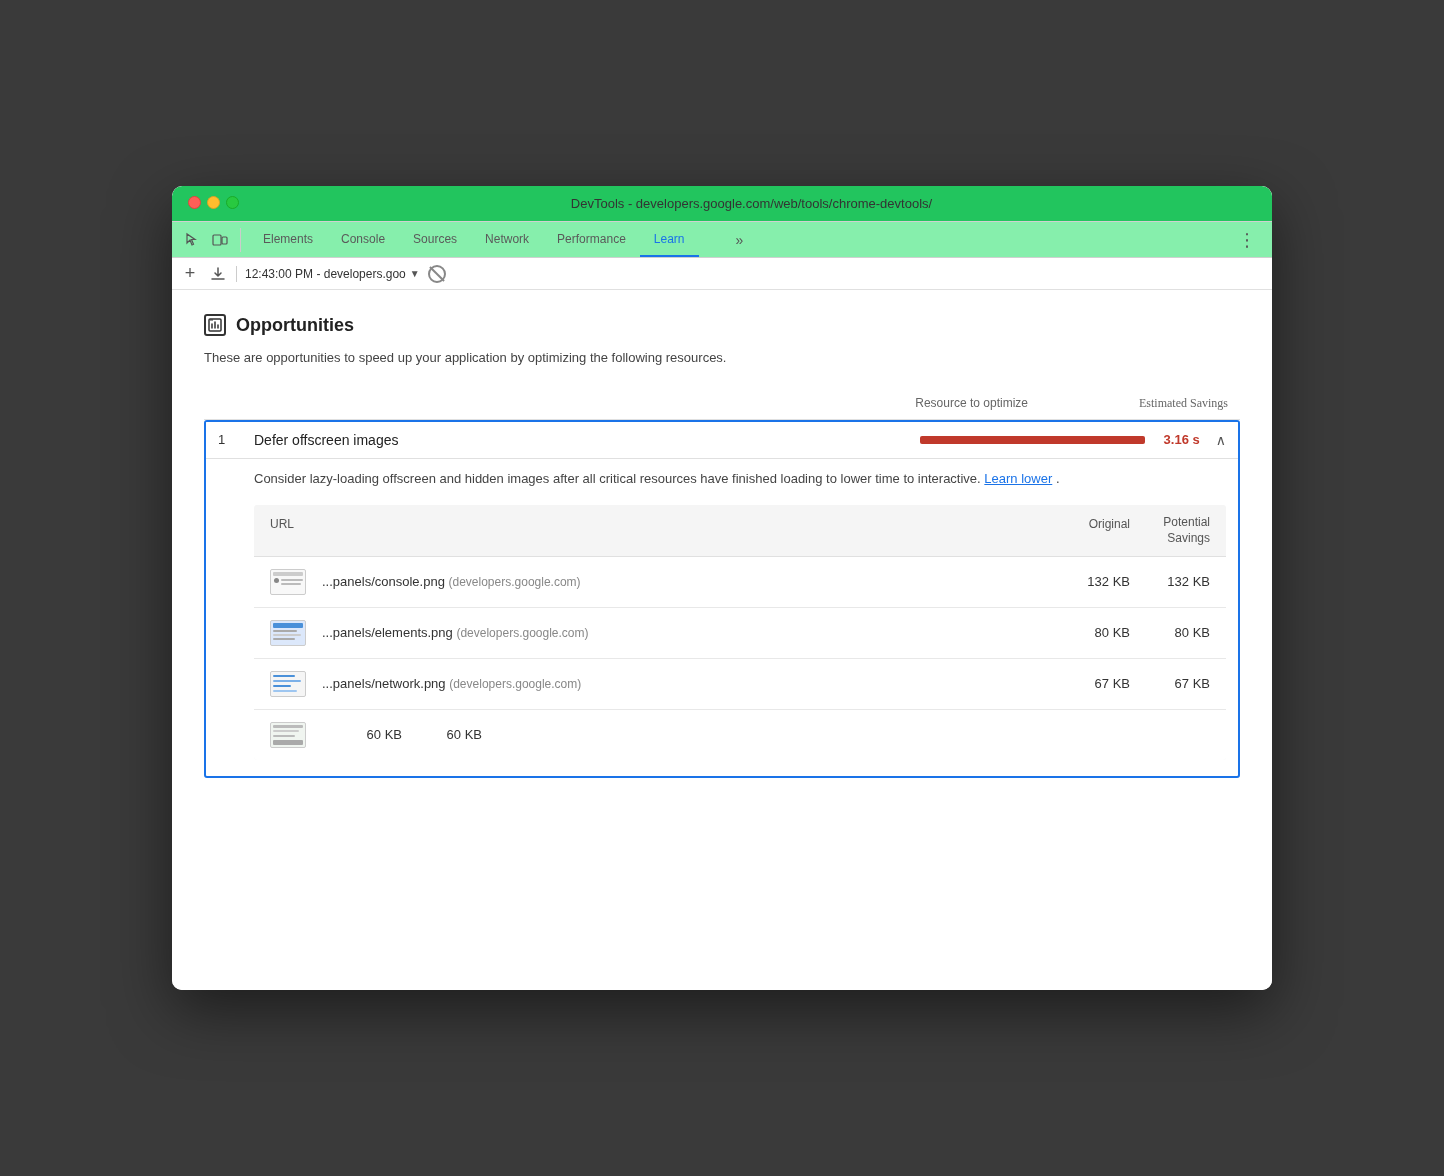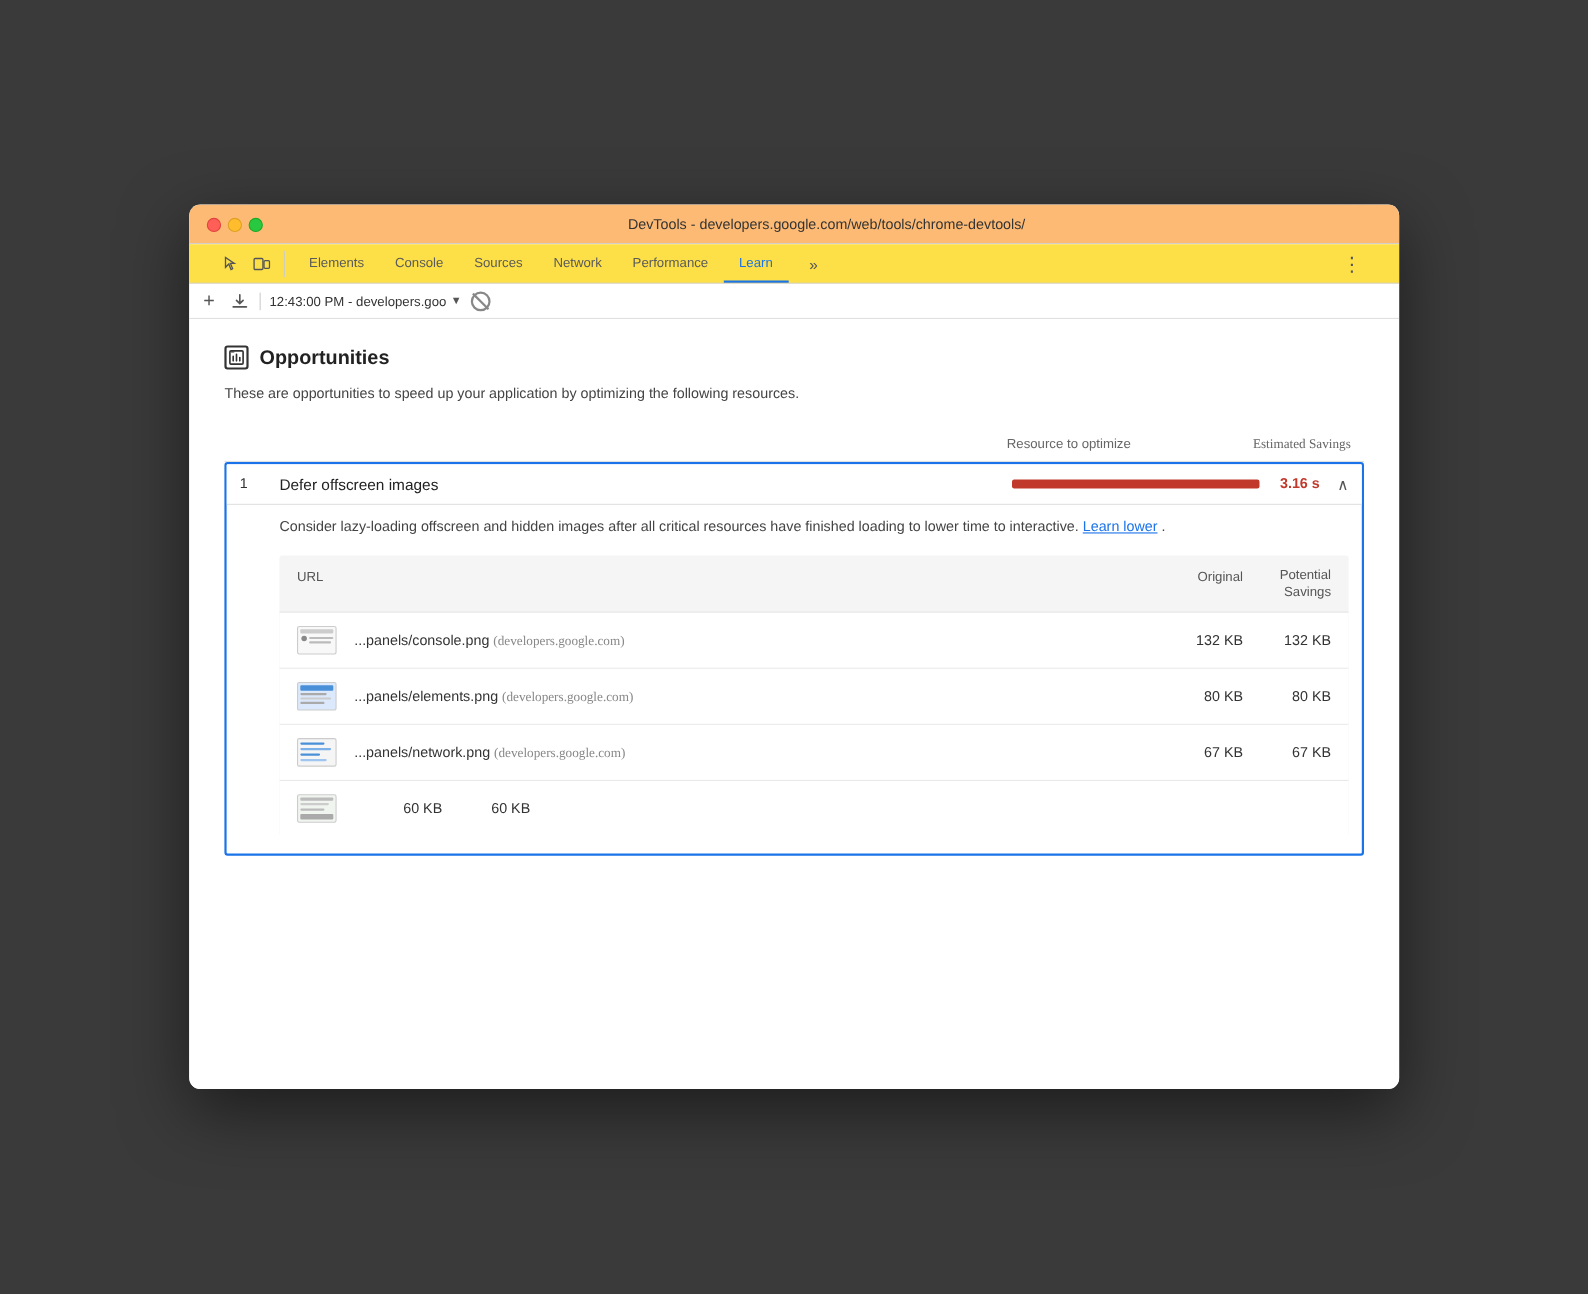--- a/index.html
+++ b/index.html
@@ -12,24 +12,24 @@
       font-family: -apple-system, BlinkMacSystemFont, 'Helvetica Neue', Arial, sans-serif;
     }
     .window {
       width: 1100px;
       background: #ffffff;
       border-radius: 10px;
       overflow: hidden;
       box-shadow: 0 20px 60px rgba(0,0,0,0.5);
     }
     .title-bar {
-      background: #fdba74;
+      background: #22c55e;
       padding: 10px 16px;
       display: flex;
-      align-items: flex-end;
+      align-items: flex-start;
       gap: 8px;
       border-bottom: 1px solid #d0d0d0;
       border-radius: 10px 10px 0 0;
     }
     .traffic-lights {
       display: flex;
       gap: 6px;
     }
     .traffic-light {
       width: 13px;
@@ -39,25 +39,25 @@
     .tl-red { background: #ff5f57; border: 1px solid #e0443e; }
     .tl-yellow { background: #ffbd2e; border: 1px solid #dea123; }
     .tl-green { background: #28c940; border: 1px solid #1aab29; }
     .title-text {
       flex: 1;
       text-align: center;
       font-size: 13px;
       color: #333;
     }
     .devtools-tabs {
-      background: #fde047;
+      background: #86efac;
       border-bottom: 1px solid #d0d0d0;
       display: flex;
       align-items: center;
-      padding: 0 26px;
+      padding: 0 8px;
       height: 36px;
     }
     .devtools-icons {
       display: flex;
       gap: 4px;
       margin-right: 8px;
       padding-right: 8px;
       border-right: 1px solid #ccc;
     }
     .icon-btn {
@@ -327,21 +327,20 @@
       position: relative;
     }
     .detail-url {
       flex: 1;
       font-size: 13px;
       color: #333;
     }
     .detail-url .domain {
       color: #888;
       font-size: 12px;
-      font-family: Liberation Serif, serif;
     }
     .detail-orig {
       width: 80px;
       font-size: 13px;
       color: #333;
       text-align: right;
     }
     .detail-save {
       width: 80px;
       font-size: 13px;

